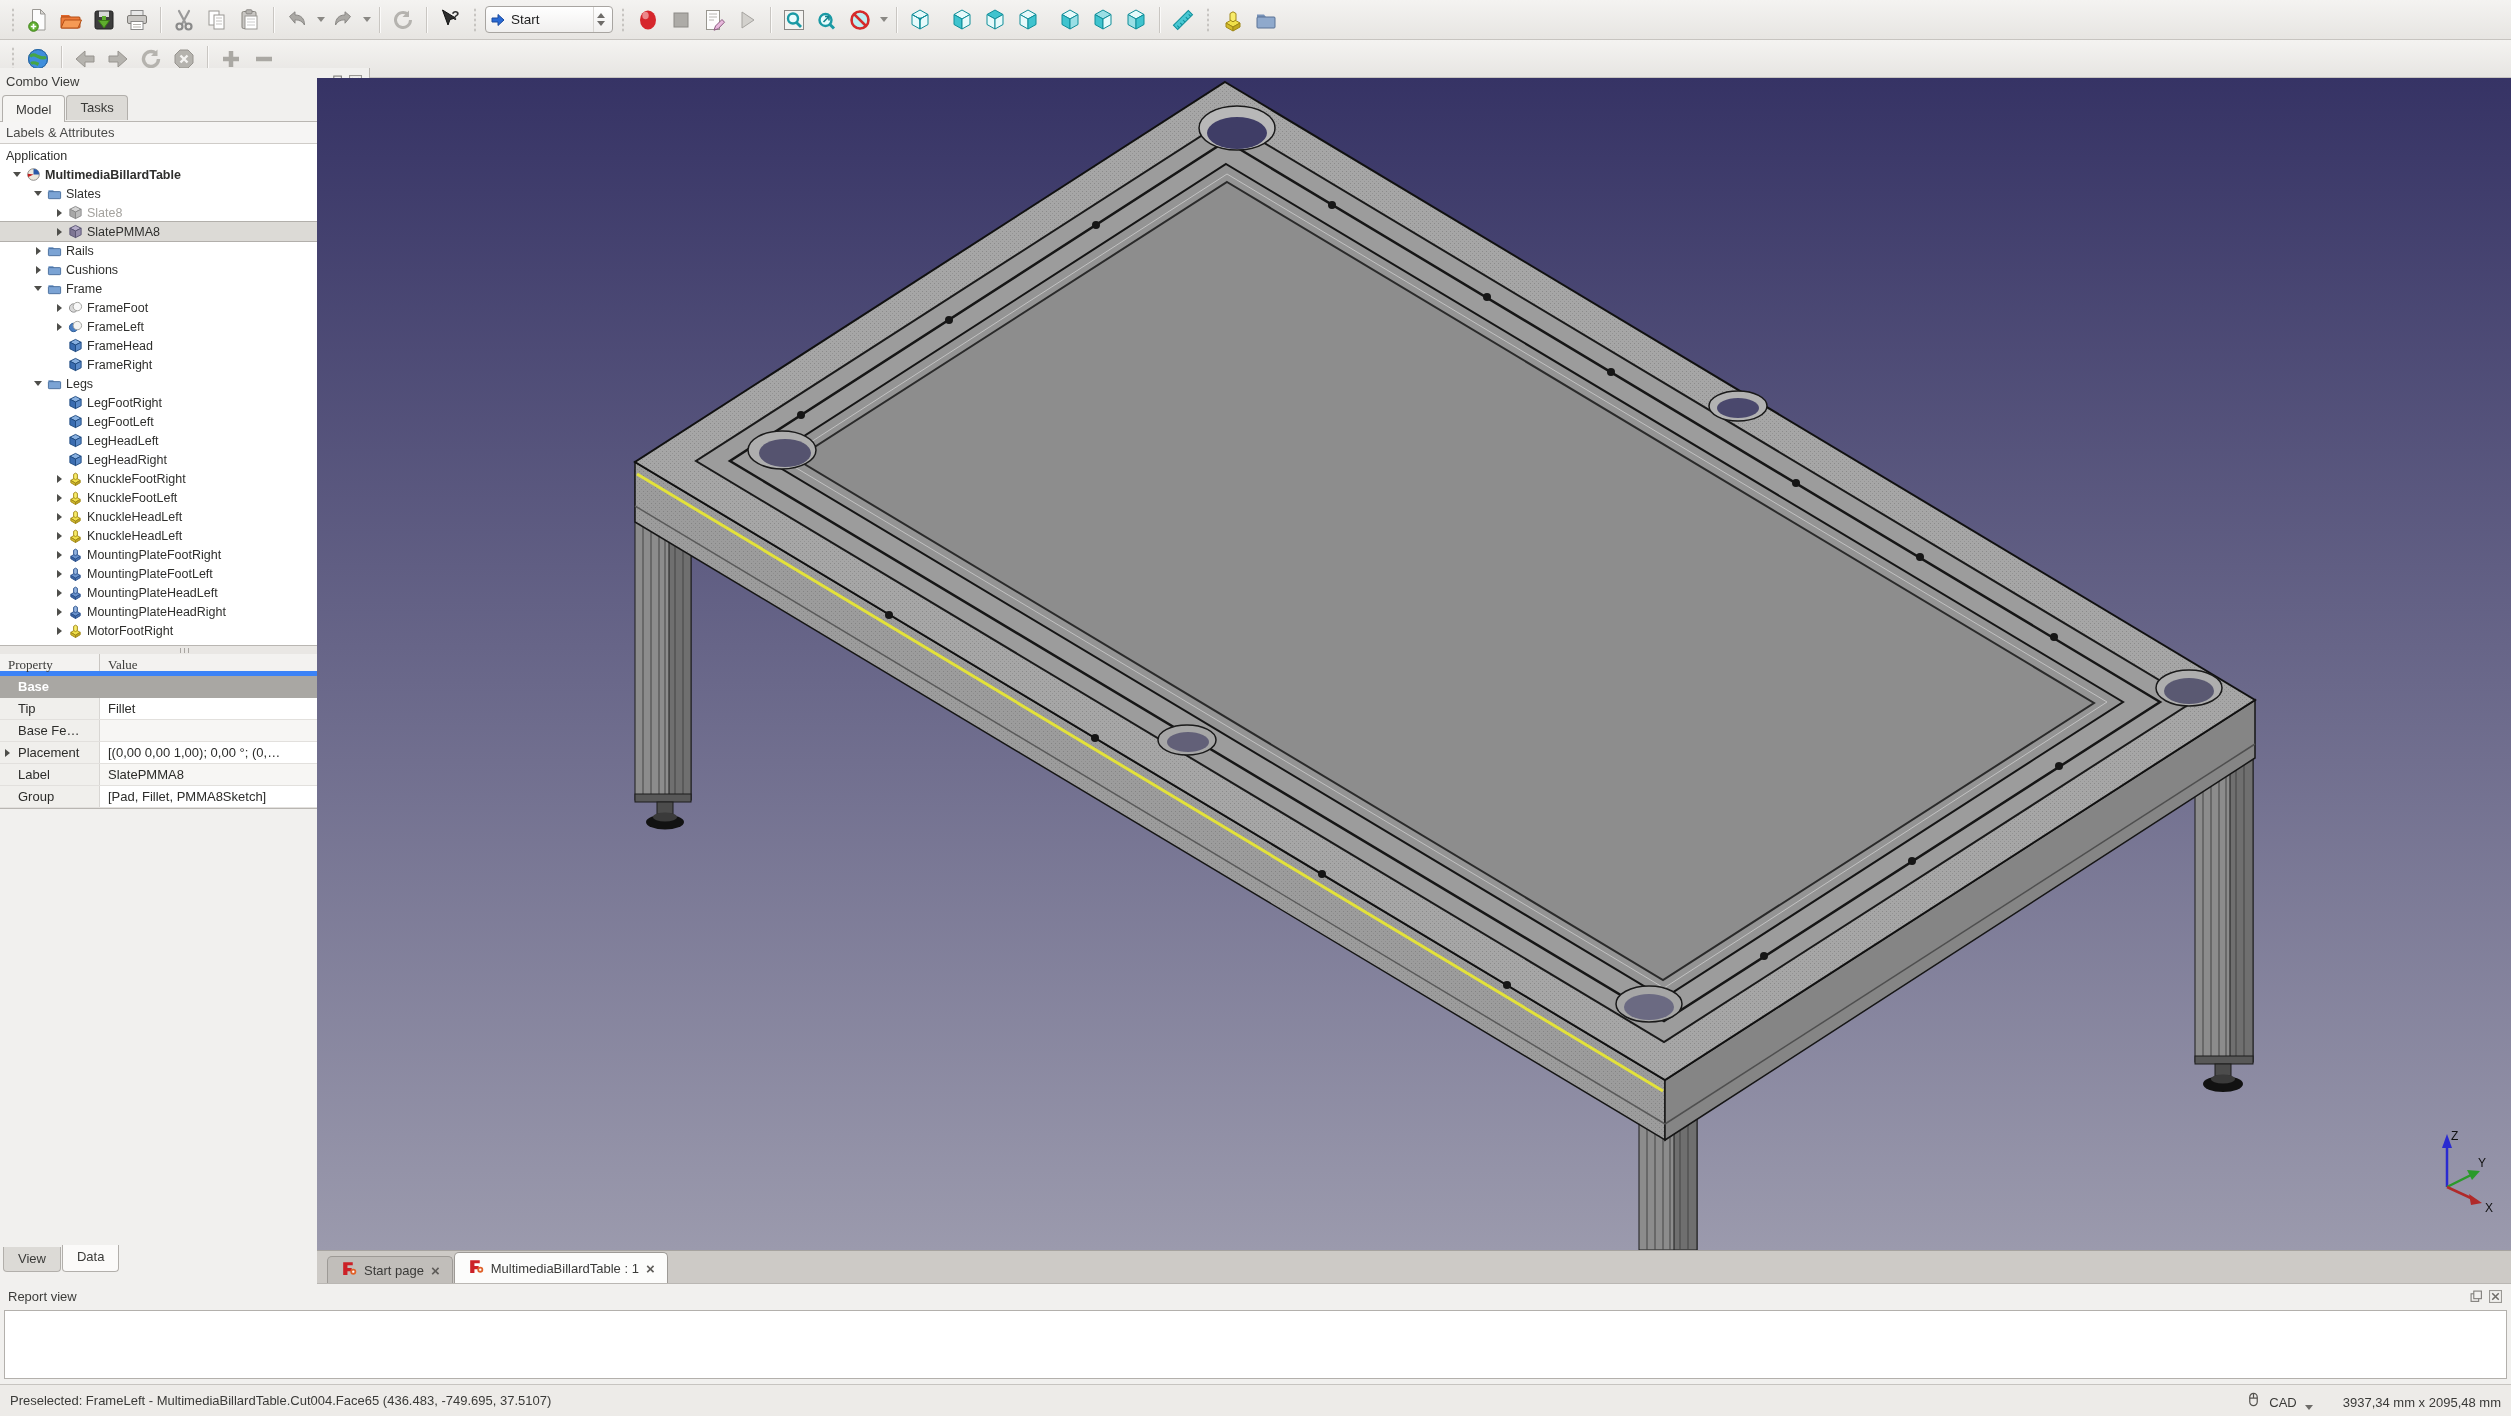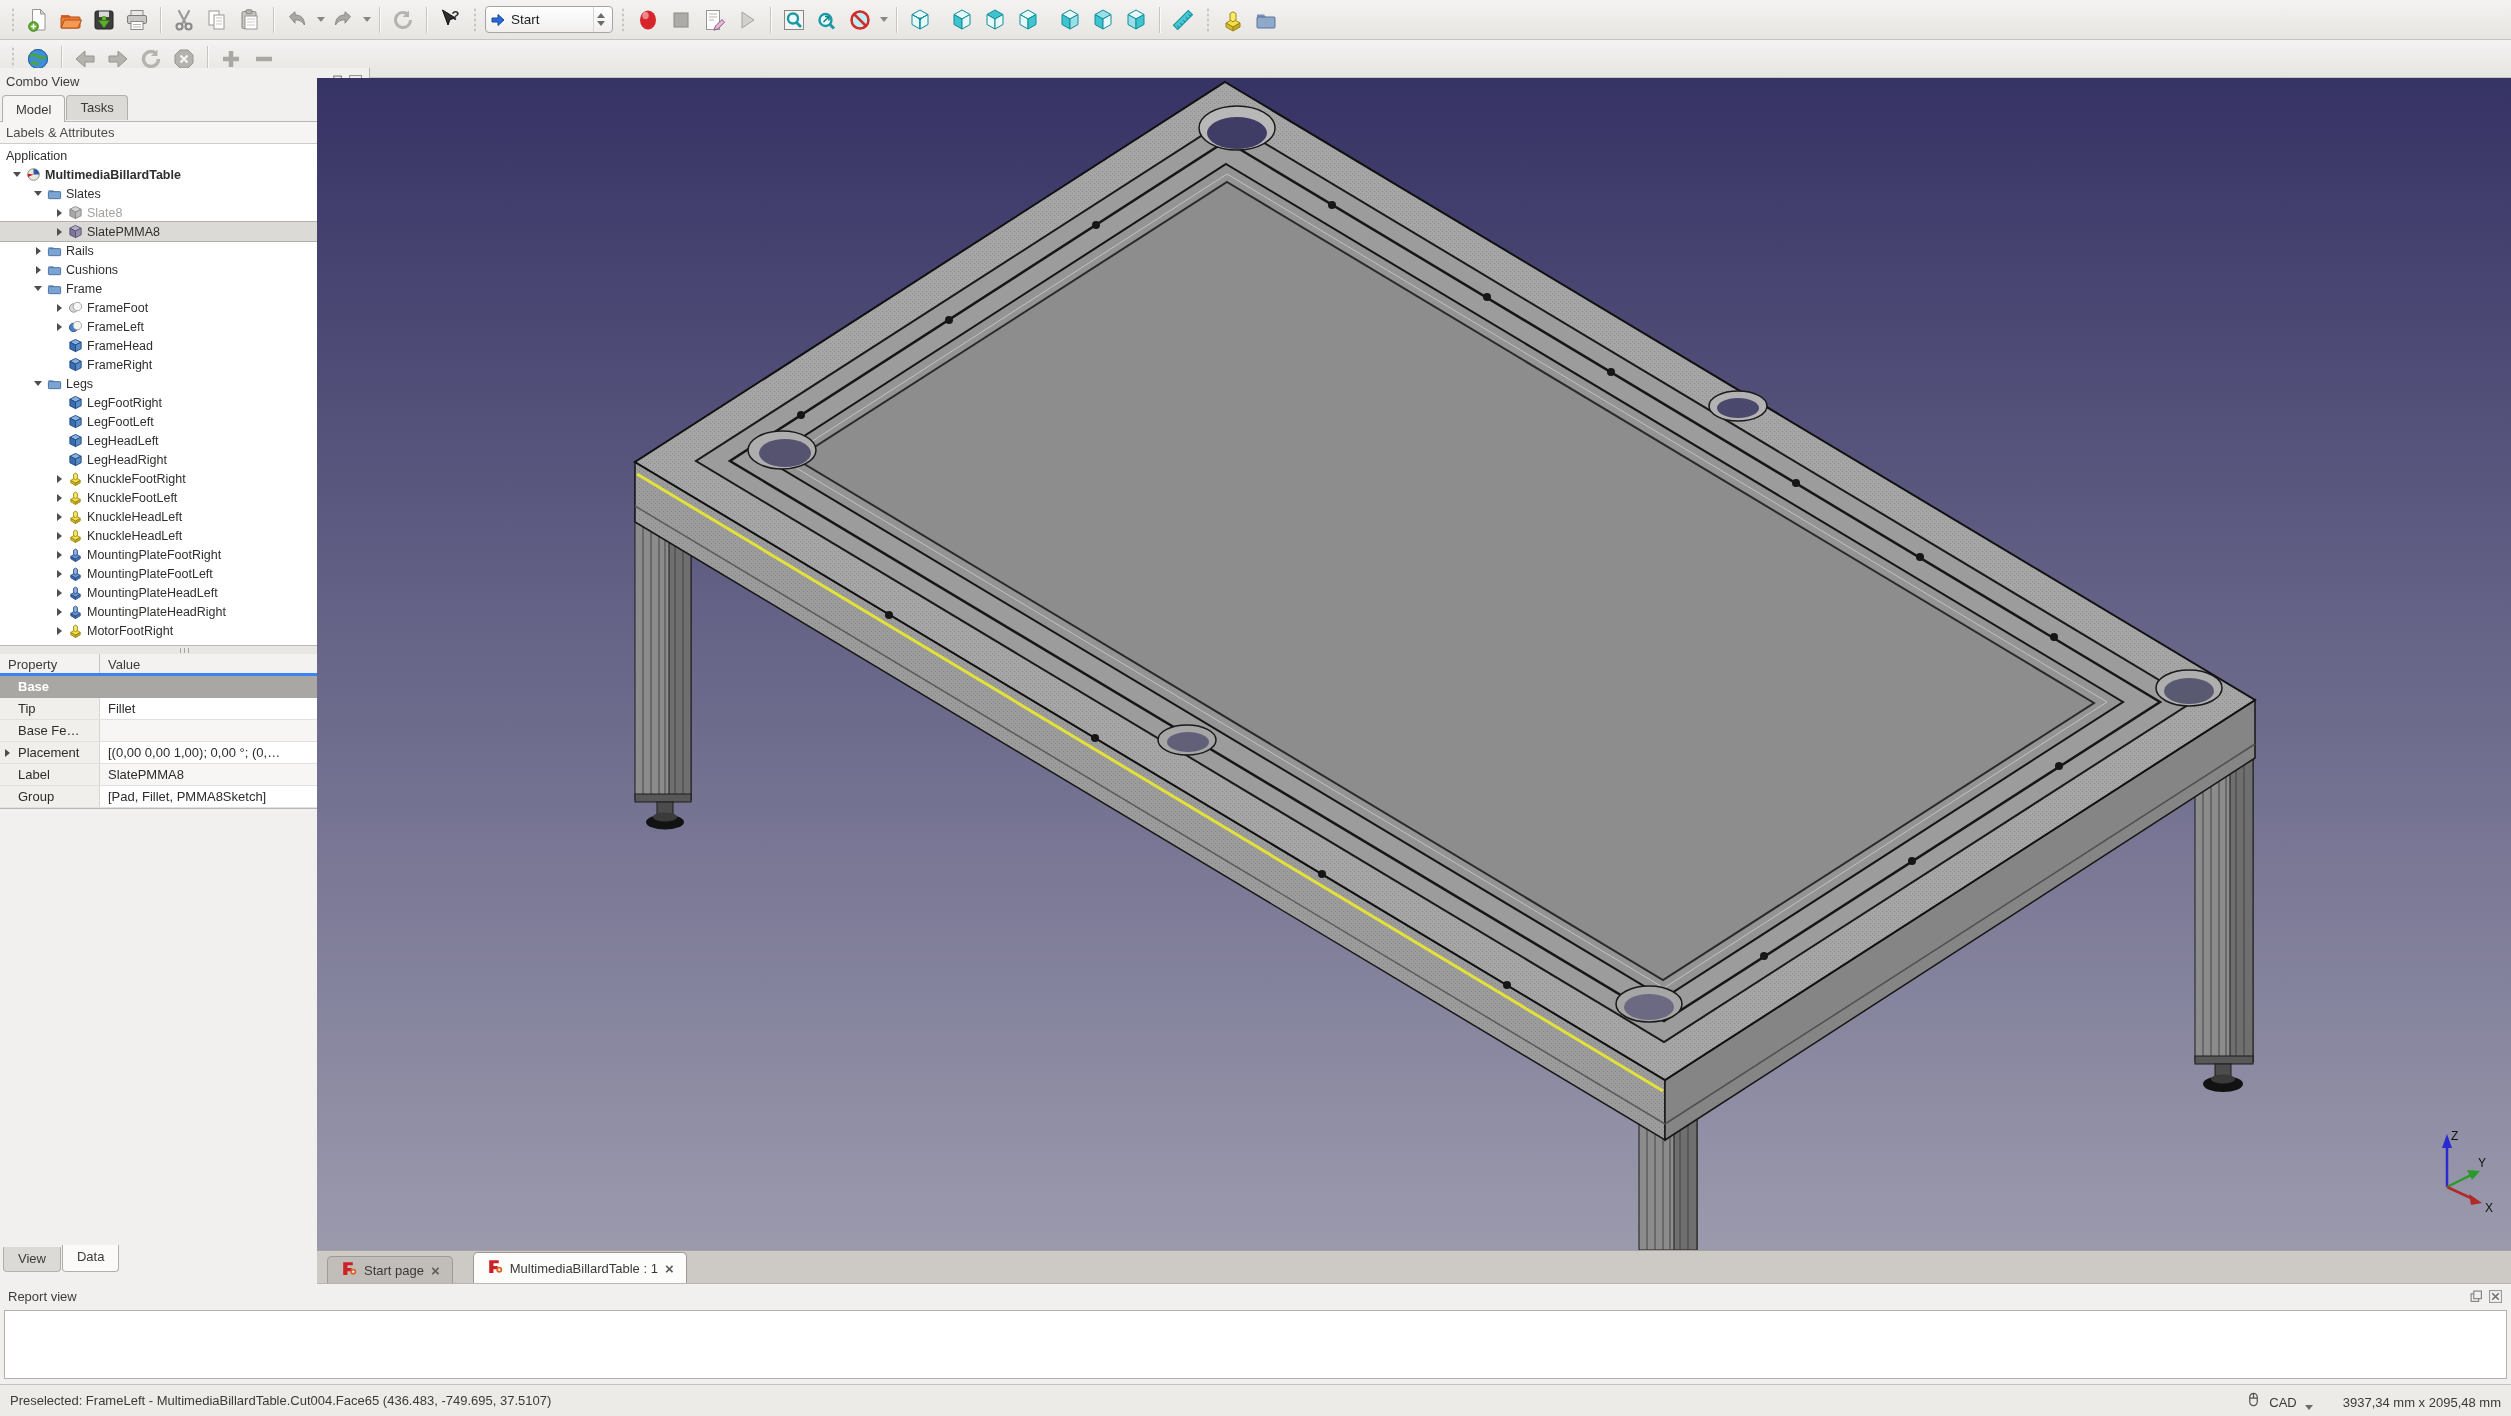--- a/index.html
+++ b/index.html
@@ -57,21 +57,21 @@
   .v-scroll .sb-up, .v-scroll .sb-dn { position:absolute; left:3px; width:8px; height:8px; }
   .sb-up { top:3px; border-left:4px solid transparent; border-right:4px solid transparent; border-bottom:6px solid #8e8c88; }
   .sb-dn { bottom:3px; border-left:4px solid transparent; border-right:4px solid transparent; border-top:6px solid #8e8c88; }
   .sb-thumb { position:absolute; left:2px; width:10px; top:16px; height:150px; background:#c8c5c1; border:1px solid #a8a5a1; border-radius:4px; }
 
   .splitter { height:8px; display:flex; align-items:center; justify-content:center; gap:3px; background:#e9e7e4; }
   .splitter i { width:1px; height:5px; background:#a8a5a1; }
 
   
   #prop-panel { background:#ffffff; border-bottom:1px solid #b9b6b2; }
-  .prop-head { display:flex; height:22px; background:#f3f2f0; border-bottom:3px solid #3b82f6; color:#3a3a38; }
+  .prop-head { display:flex; height:22px; background:#f3f2f0; border-bottom:5px solid #3b82f6; color:#3a3a38;font-family:Liberation Serif, serif; }
   .prop-head .ph-name { width:100px; padding:3px 0 0 8px; border-right:1px solid #c9c6c2; }
   .prop-head .ph-val { flex:1; padding:3px 0 0 8px; }
   .prop-group { height:22px; background:#a9a7a3; color:#ffffff; font-weight:bold; padding:3px 0 0 18px; }
   .prop-row { display:flex; height:22px; border-bottom:1px solid #e2e0dd; position:relative; }
   .prop-row .p-name { width:100px; padding:3px 0 0 18px; background:#f0efec; border-right:1px solid #d8d6d3;
                       color:#2c2c2a; overflow:hidden; white-space:nowrap; }
   .prop-row .p-val { flex:1; padding:3px 0 0 8px; background:#ffffff; color:#2c2c2a; overflow:hidden; white-space:nowrap; }
   .prop-row.alt .p-val { background:#f7f6f4; }
   .prop-row .p-exp { position:absolute; left:5px; top:7px; }
 
@@ -80,21 +80,21 @@
   .bottom-tab { padding:4px 14px 5px; background:#dcdad6; border:1px solid #b2afab; border-top:none;
                 border-radius:0 0 4px 4px; color:#3a3a38; }
   .bottom-tab.active { background:#fbfaf9; position:relative; top:-1px; padding-bottom:7px; }
 
   
   #viewport { position:absolute; left:317px; top:78px; width:2194px; height:1172px; }
   #viewport svg { display:block; }
 
   
   #mdi-tabbar { position:absolute; left:317px; top:1250px; width:2194px; height:34px; background:#cdcac6;
-                border-top:1px solid #a6a39f; border-bottom:1px solid #bab7b3; display:flex; align-items:flex-end; padding-left:10px; gap:20px; }
+                border-top:1px solid #a6a39f; border-bottom:1px solid #bab7b3; display:flex; align-items:flex-end; padding-left:10px; gap:1px; }
   .mdi-tab { display:flex; align-items:center; gap:7px; height:27px; padding:0 12px; background:#c1beba;
              border:1px solid #9d9a96; border-bottom:none; border-radius:5px 5px 0 0; color:#3a3a38; font-size:13px; }
   .mdi-tab.active { background:#fcfcfb; height:31px; }
   .mdi-ic svg { width:17px; height:17px; }
   .tab-close { font-weight:bold; color:#5f5d5a; font-size:15px; line-height:1; }
 
   
   #report { position:absolute; left:0; top:1284px; width:100%; height:100px; background:#f1f0ee; }
   #report .panel-title { padding:0 8px; height:25px; }
   #report-content { position:absolute; left:4px; right:4px; top:26px; bottom:5px; background:#ffffff; border:1px solid #b3b0ac; }

